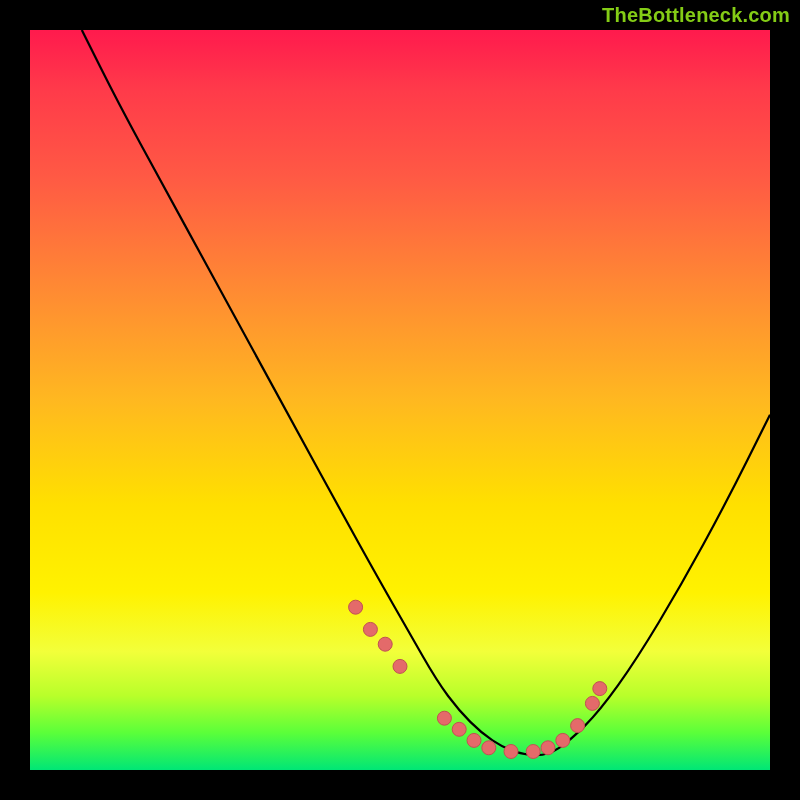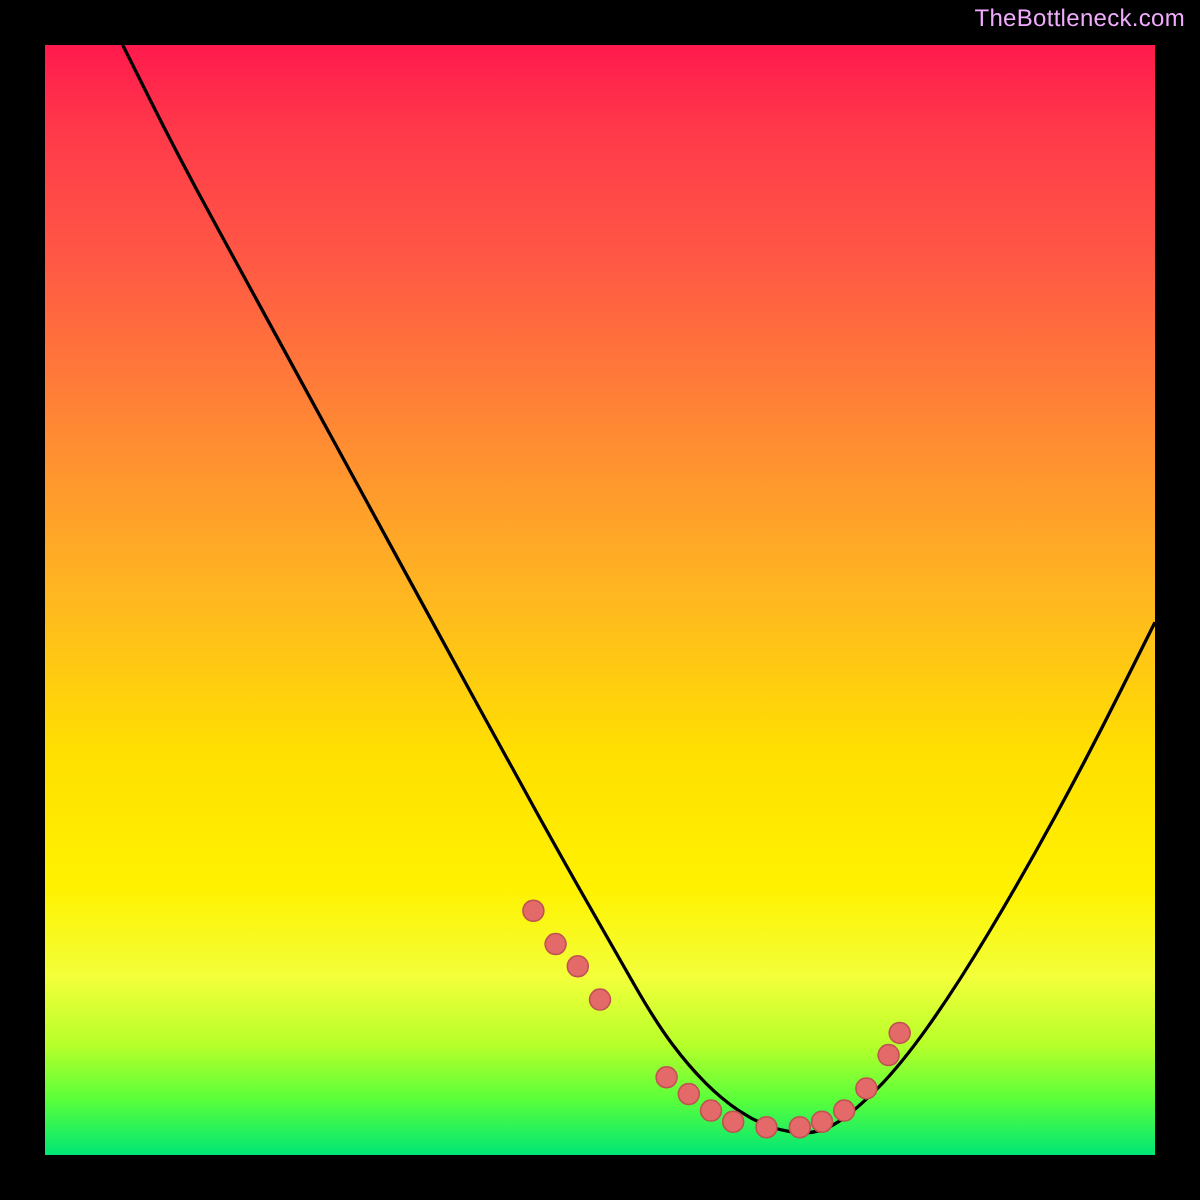--- a/index.html
+++ b/index.html
@@ -38,23 +38,23 @@
       #f2ff3a 84%,
       #b8ff2a 90%,
       #5aff3a 95%,
       #00e676 100%
     );
   }
   .watermark {
     position: absolute;
     top: 4px;
     right: 10px;
-    color: #f0abfc;
-    font-size: 16px;
-    font-weight: 400;
+    color: #84cc16;
+    font-size: 20px;
+    font-weight: 700;
     letter-spacing: 0.2px;
     user-select: none;
   }
   svg.curve {
     position: absolute;
     left: 0;
     top: 0;
     width: 740px;
     height: 740px;
     overflow: visible;

